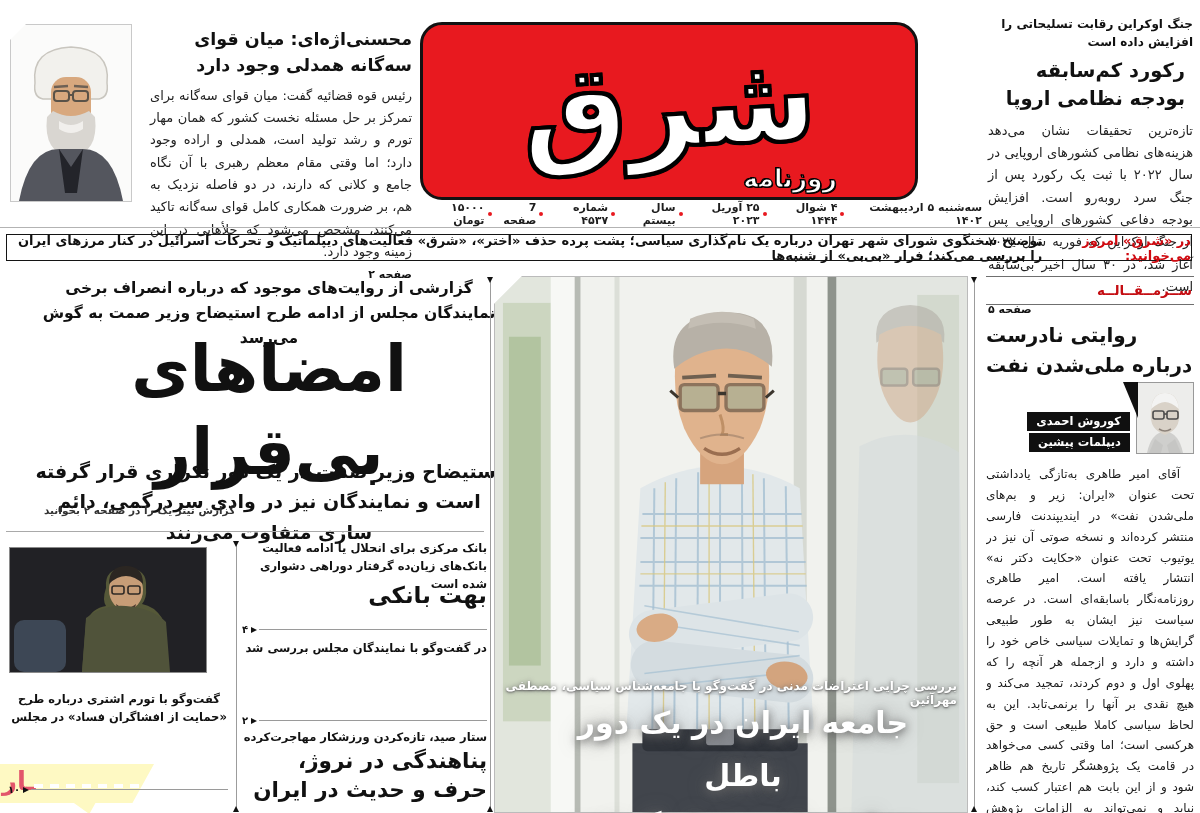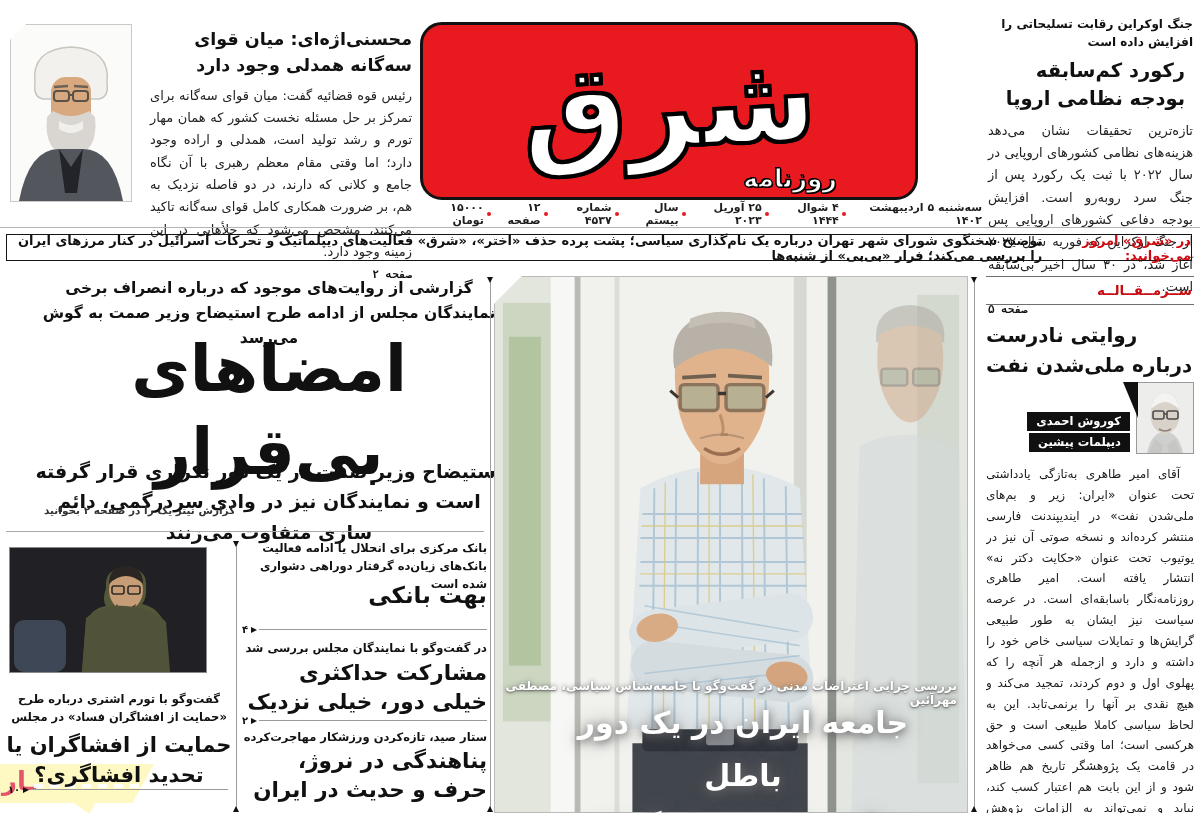--- a/index.html
+++ b/index.html
@@ -8,21 +8,21 @@
   .abs{position:absolute;}
   .rtl{direction:rtl;unicode-bidi:plaintext;}
   .just{text-align:justify;}
   
   .hdr-photo{left:10px;top:24px;width:120px;height:176px;border:1px solid #c9c9c9;background:#fff;
              clip-path:polygon(16px 0,100% 0,100% 100%,0 100%,0 16px);}
   .hdr-photo svg{display:block;width:100%;height:100%;}
   .hdr-left-text{left:150px;top:26px;width:262px;}
   .hdr-left-text h2{margin:0;font-size:17.5px;line-height:1.5;font-weight:800;text-align:right;}
   .hdr-body{margin-top:6px;font-size:13px;line-height:1.72;color:#222;}
-  .pageref{margin-top:5px;font-size:11px;font-weight:700;text-align:right;font-family:Liberation Mono, monospace;}
+  .pageref{margin-top:5px;font-size:11px;font-weight:700;text-align:right;}
   .masthead{left:420px;top:22px;width:492px;height:172px;background:#e8191f;border:3px solid #121212;border-radius:22px;}
   .logo-word{position:absolute;left:0;right:0;top:-12px;bottom:0;display:flex;align-items:center;justify-content:center;
              font-size:118px;font-weight:bold;color:#fff;transform:rotate(-3deg);
              -webkit-text-stroke:4px #000;text-shadow:2px 2px 0 #000,-2px -2px 0 #000,2px -2px 0 #000,-2px 2px 0 #000;}
   .logo-sub{position:absolute;right:78px;bottom:4px;font-size:25px;font-weight:bold;color:#fff;
             -webkit-text-stroke:1.2px #000;text-shadow:1px 1px 0 #000,-1px -1px 0 #000;}
   .dateline{left:420px;top:201px;width:562px;display:flex;justify-content:space-between;align-items:center;
             font-size:11px;font-weight:700;color:#1d1d1d;}
   .dl-dot{width:4px;height:4px;border-radius:50%;background:#e8191f;margin:0 3px;flex:none;}
   .hdr-right{left:988px;top:15px;width:205px;}
@@ -128,21 +128,21 @@
     <span>سه‌شنبه ۵ اردیبهشت ۱۴۰۲</span>
       <span class="dl-dot"></span>
     <span>۴ شوال ۱۴۴۴</span>
       <span class="dl-dot"></span>
     <span>۲۵ آوریل ۲۰۲۳</span>
       <span class="dl-dot"></span>
     <span>سال بیستم</span>
       <span class="dl-dot"></span>
     <span>شماره ۴۵۳۷</span>
       <span class="dl-dot"></span>
-    <span>۱۲ صفحه</span>
+    <span>7 صفحه</span>
       <span class="dl-dot"></span>
     <span>۱۵۰۰۰ تومان</span>
   </div>
 
   <div class="abs hdr-right rtl">
     <div class="kick">جنگ اوکراین رقابت تسلیحاتی را افزایش داده است</div>
     <h2>رکورد کم‌سابقه بودجه نظامی اروپا</h2>
     <div class="hdr-body just">تازه‌ترین تحقیقات نشان می‌دهد هزینه‌های نظامی کشورهای اروپایی در سال ۲۰۲۲ با ثبت یک رکورد پس از جنگ سرد روبه‌رو است. افزایش بودجه دفاعی کشورهای اروپایی پس از جنگ اوکراین که فوریه سال ۲۰۲۲ آغاز شد، در ۳۰ سال اخیر بی‌سابقه است.</div>
     <div class="pageref" style="text-align:left">صفحه ۵</div>
   </div>
@@ -171,42 +171,40 @@
         <path d="M96 40 q-2 -20 20 -20 q22 0 20 20 q1 10 -4 16 q12 2 20 14 l6 54 l-86 0 l4 -50 q6 -14 20 -16 q-4 -6 0 -18z" fill="#555838"></path>
         <ellipse cx="116" cy="42" rx="17" ry="20" fill="#c79d77"></ellipse>
         <path d="M99 36 q0 -18 17 -18 q17 0 17 18 q-8 -8 -17 -8 q-9 0 -17 8z" fill="#2b2622"></path>
         <rect x="102" y="38" width="12" height="8" rx="2" fill="none" stroke="#2f2a26" stroke-width="1.6"></rect>
         <rect x="118" y="38" width="12" height="8" rx="2" fill="none" stroke="#2f2a26" stroke-width="1.6"></rect>
         <path d="M106 56 q10 8 20 0 l-2 8 q-8 6 -16 0z" fill="#4b3c30"></path>
         <path d="M76 70 q18 -14 40 -12 q26 2 40 16 l4 50 l-88 0z" fill="#50533a"></path>
       </svg>
     </div>
     <div class="wb-kicker rtl">گفت‌وگو با تورم اشتری درباره طرح «حمایت از افشاگران فساد» در مجلس</div>
-    <div class="wb-headline rtl">حمایت از افشاگران یا تحدید افشاگری؟</div>
     <div class="wb-pink">
       <span class="wm-text">ـار</span>
       <span class="dashes"></span>
     </div>
     <div class="marker wb-marker">
       <span class="mnum">۱۰</span>
       <span class="mtri"></span>
       <span class="mline"></span>
     </div>
   </div>
 
   <div class="abs briefs rtl" style="height:273px">
     <div class="bk" style="top:0">بانک مرکزی برای انحلال یا ادامه فعالیت بانک‌های زیان‌ده گرفتار دوراهی دشواری شده است</div>
     <div class="bh" style="top:40px;font-size:23px">بهت بانکی</div>
     <div class="marker bm" style="top:84px">
       <span class="mnum">۴</span>
       <span class="mtri"></span>
       <span class="mline"></span>
     </div>
     <div class="bk" style="top:100px">در گفت‌وگو با نمایندگان مجلس بررسی شد</div>
-    <div class="bh" style="top:118px;font-size:21.5px">مشارکت حداکثری خیلی دور، خیلی نزدیک</div>
     <div class="marker bm" style="top:175px">
       <span class="mnum">۲</span>
       <span class="mtri"></span>
       <span class="mline"></span>
     </div>
     <div class="bk" style="top:189px">ستار صید، تازه‌کردن ورزشکار مهاجرت‌کرده</div>
     <div class="bh" style="top:206px;font-size:21.5px">پناهندگی در نروژ، حرف و حدیث در ایران</div>
   </div>
 
   <div class="abs vrule" style="left:236px;top:542px;height:269px"></div>

